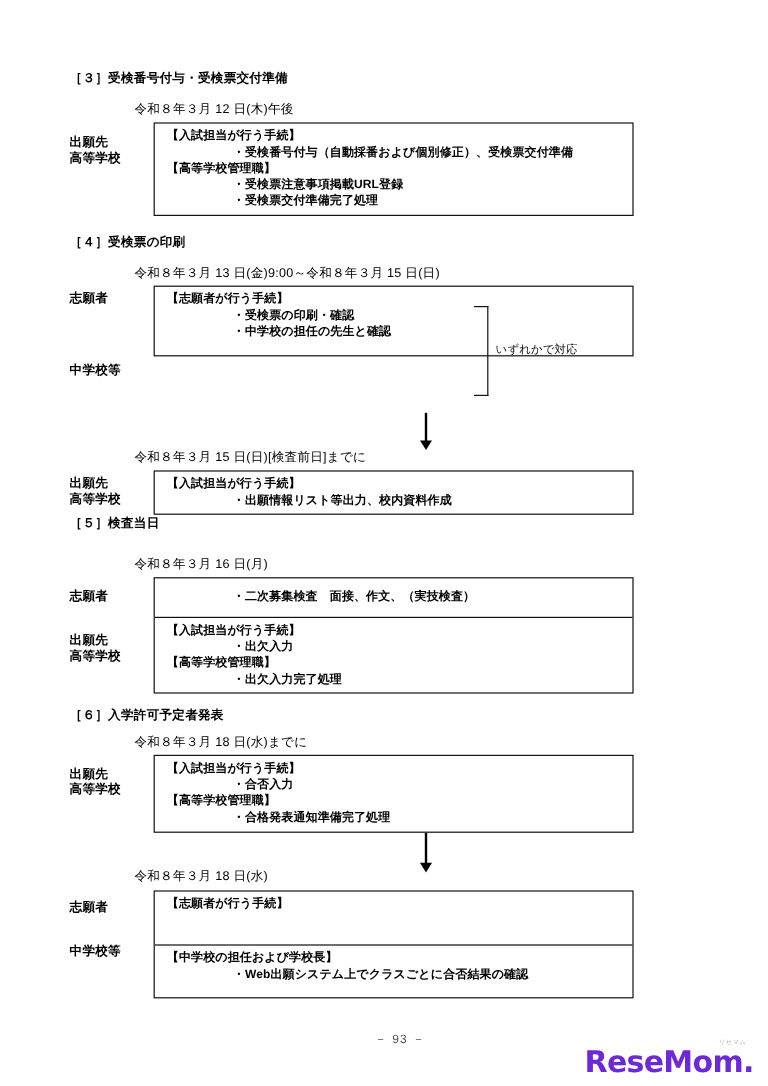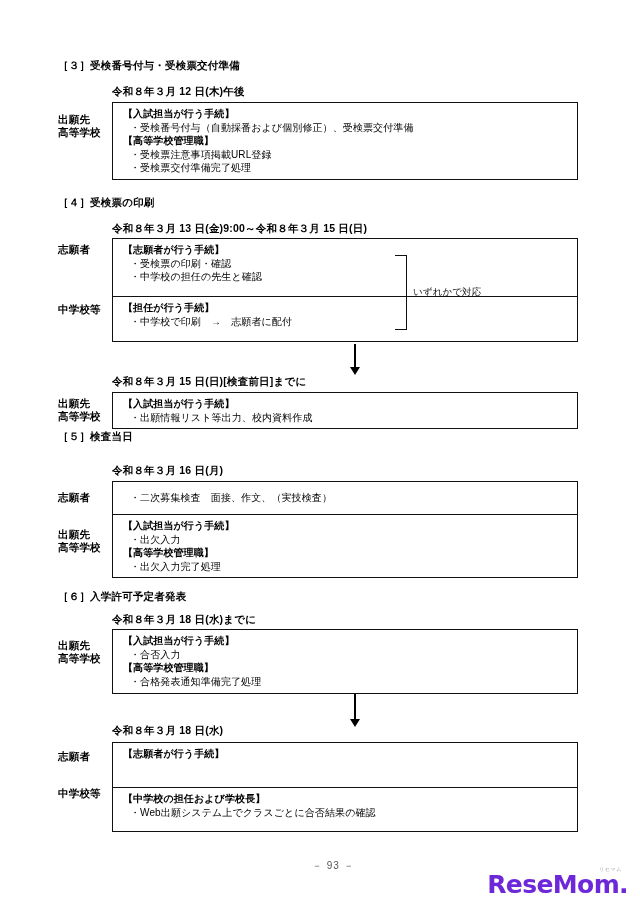--- a/index.html
+++ b/index.html
@@ -32,31 +32,31 @@
     letter-spacing: 0.2px;
     white-space: nowrap;
     line-height: 13px;
   }
 
   
   .date-line {
     position: absolute;
     left: 112px;
     font-size: 10.5px;
-    font-weight: bold;
+    font-weight: normal;
     letter-spacing: 0.2px;
     white-space: nowrap;
     line-height: 13px;
   }
 
   
   .box {
     position: absolute;
-    left: 112px;
-    width: 466px;
+    left: 128px;
+    width: 400px;
     border: 1.6px solid #111111;
     box-sizing: border-box;
     background: #ffffff;
   }
   .box .row {
     box-sizing: border-box;
     padding: 4px 0 4px 10px;
   }
   .box .row + .row {
     border-top: 1.6px solid #111111;
@@ -78,25 +78,26 @@
   
   .hdr {
     font-size: 10px;
     font-weight: bold;
     line-height: 13.5px;
     letter-spacing: 0.1px;
     white-space: nowrap;
   }
   .itm {
     font-size: 10px;
-    font-weight: normal;
+    font-weight: bold;
     line-height: 13.5px;
     letter-spacing: 0.1px;
     white-space: nowrap;
     padding-left: 7px;
+    margin-left: 48px;
   }
 
   
   .arrow {
     position: absolute;
     width: 2.2px;
     background: #000000;
   }
   .arrow::after {
     content: "";
@@ -190,24 +191,20 @@
 
   <div class="role" style="top:243px;">志願者</div>
   <div class="role" style="top:303px;">中学校等</div>
 
   <div class="box" style="top:238px;">
     <div class="row" style="height:57px;">
       <div class="hdr">【志願者が行う手続】</div>
       <div class="itm">・受検票の印刷・確認</div>
       <div class="itm">・中学校の担任の先生と確認</div>
     </div>
-    <div class="row" style="height:45px;">
-      <div class="hdr">【担任が行う手続】</div>
-      <div class="itm">・中学校で印刷　→　志願者に配付</div>
-    </div>
   </div>
 
   <div class="brace" style="left:395px; top:255px; width:12px; height:75px;"></div>
   <div class="brace-label" style="left:413px; top:286px;">いずれかで対応</div>
 
   <div class="arrow" style="left:354px; top:344px; height:24px;"></div>
 
   <div class="date-line" style="top:375px;">令和８年３月 15 日(日)[検査前日]までに</div>
 
   <div class="role" style="top:397px;">

